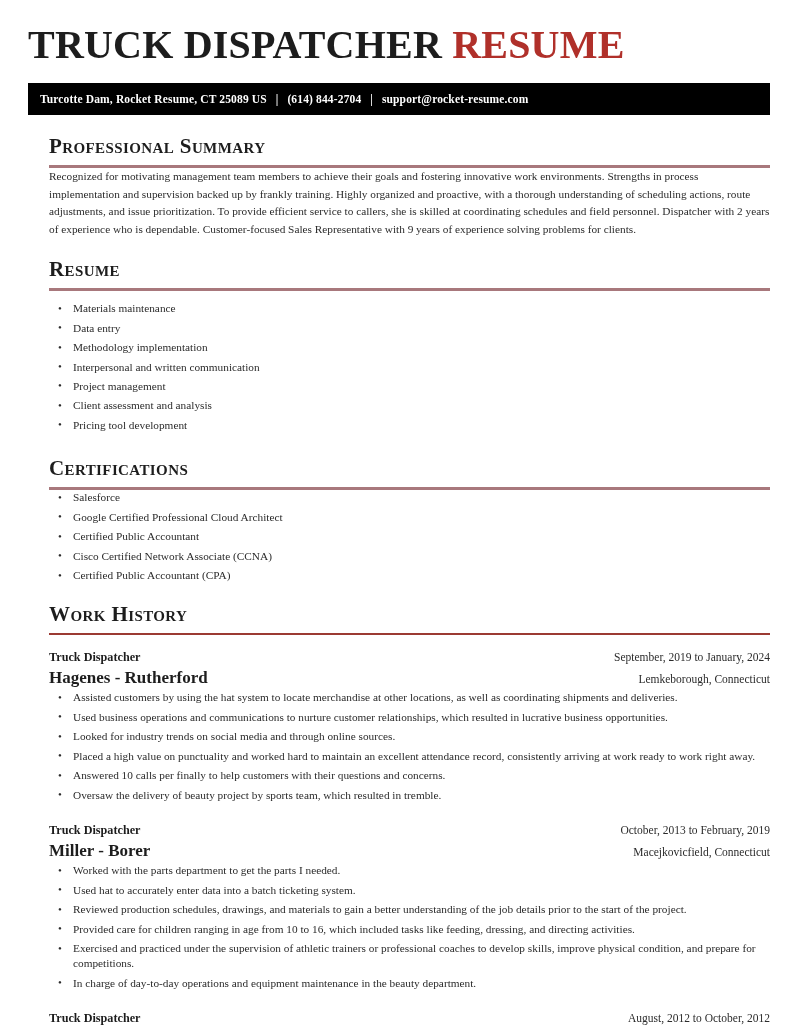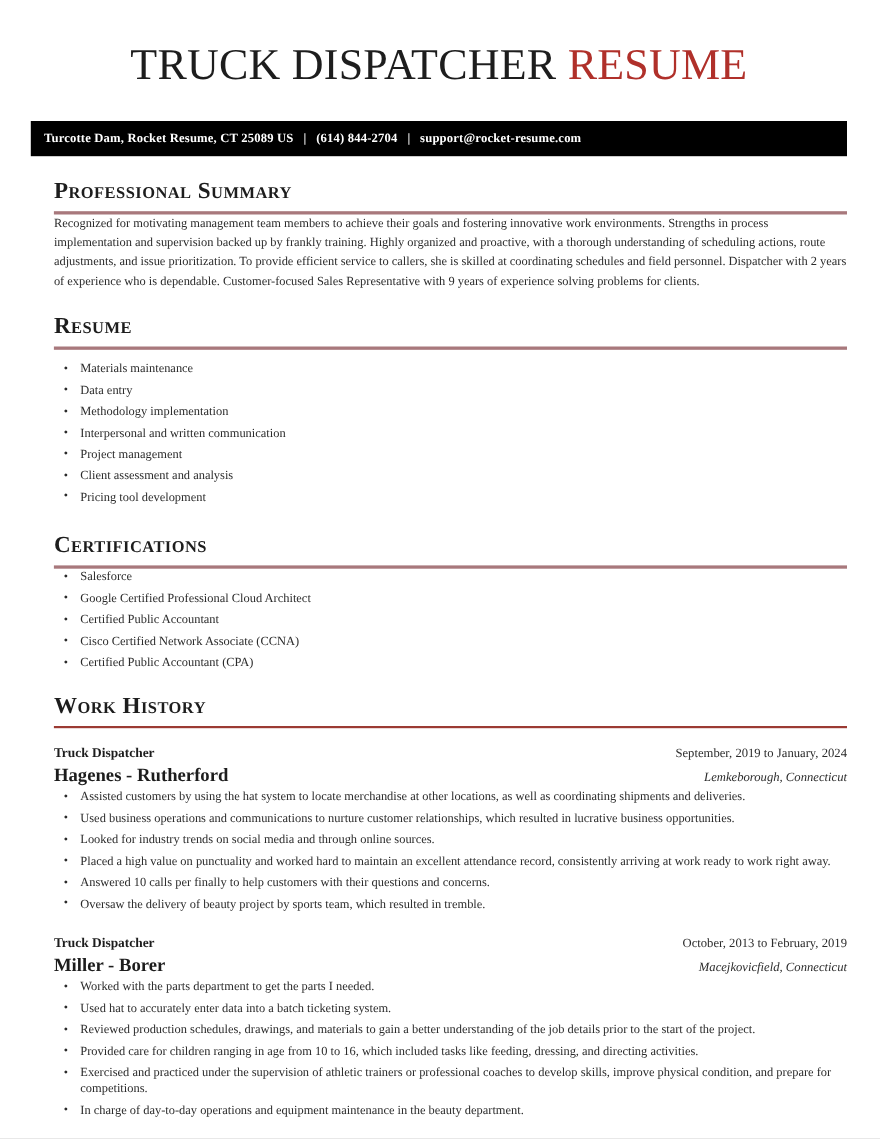--- a/index.html
+++ b/index.html
@@ -20,34 +20,33 @@
   .inner {
     position: absolute;
     left: 28px;
     top: 0;
     width: 742px;
   }
 
   
   .title {
     margin: 0;
-    padding-top: 36px;
+    padding-top: 22px;
     font-size: 40px;
-    font-weight: normal;
+    font-weight: bold;
     letter-spacing: 0.2px;
     line-height: 1.15;
     white-space: nowrap;
-    text-align: center;
   }
   .title .t-dark { color: #1d1d1d; }
   .title .t-red  { color: #b0302a; }
 
   
   .contact-bar {
-    margin-top: 28px;
+    margin-top: 15px;
     background: #000000;
     color: #ffffff;
     height: 32px;
     display: flex;
     align-items: center;
     padding: 0 12px;
     box-sizing: border-box;
   }
   .contact-bar .c-text {
     font-size: 11.5px;
@@ -142,21 +141,20 @@
     color: #2b2b2b;
     white-space: nowrap;
   }
   .job-company {
     font-size: 17px;
     font-weight: bold;
     color: #1d1d1d;
   }
   .job-location {
     font-size: 11.5px;
-    font-style: italic;
     color: #2b2b2b;
     white-space: nowrap;
   }
   .job-bullets { margin-top: 7px; }
   .job-bullets li { margin-bottom: 3.6px; }
   .job.job-first { margin-top: 14px; }
   .job.job-spaced { margin-top: 19px; }
 </style>
 </head>
 <body>

